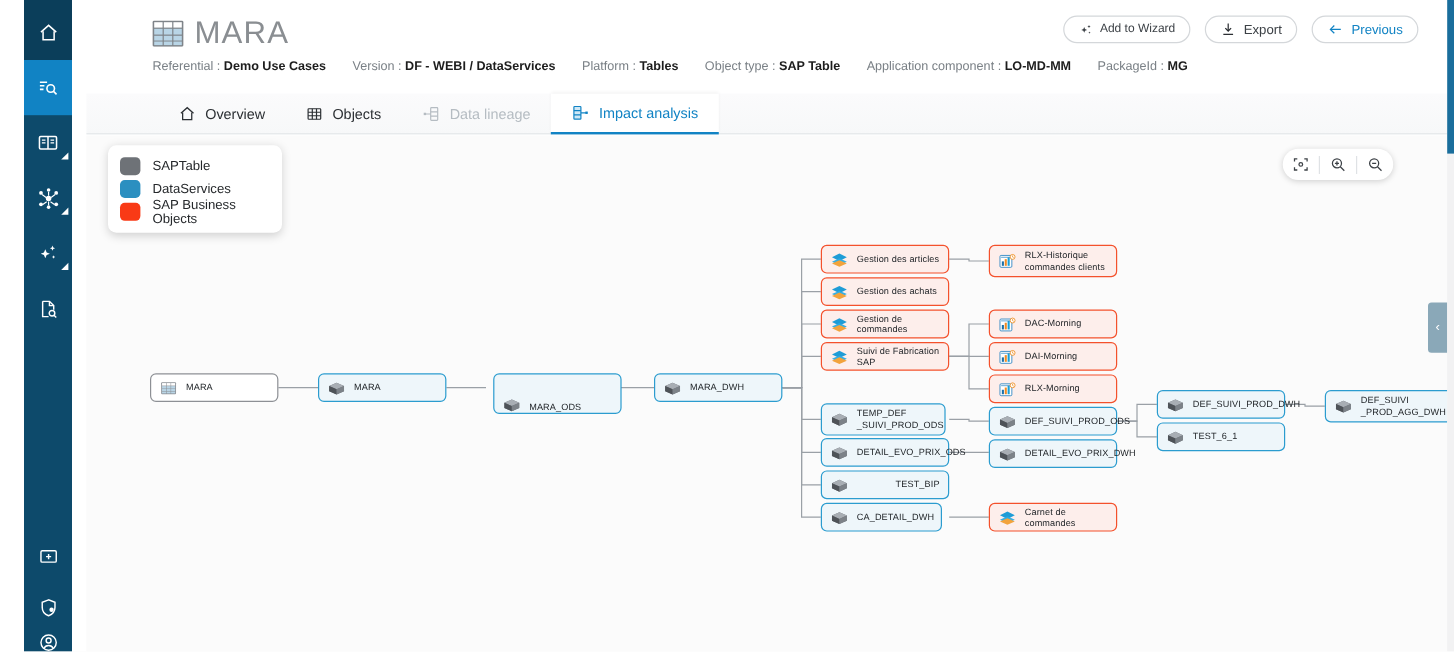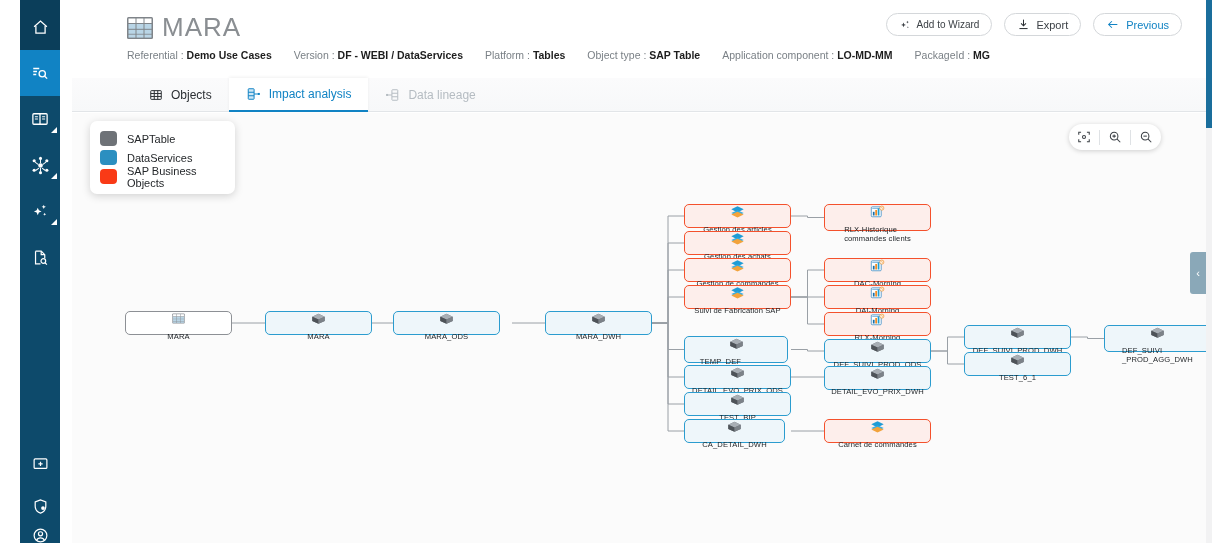--- a/index.html
+++ b/index.html
@@ -136,21 +136,20 @@
   }
   .zbtn { width:30px; height:26px; display:flex;align-items:center;justify-content:center;cursor:pointer;}
   .zsep { width:1px; height:15px; background:#dfe2e5; }
 
   
   .node {
     position:absolute; display:flex; align-items:center; gap:7px;
     border-radius:5px; padding:0 7px; z-index:5;
     background:#eef6fa; border:1.6px solid #2b9ccf;
     cursor:pointer;
-    flex-direction:column;
   }
   .node.bo { background:#fdeeeb; border-color:#f4512c; }
   .node.gray { background:#ffffff; border:1.6px solid #8d9095; }
   .node-label {
     font-size:7.6px; color:#1c2024; line-height:1.25;
     letter-spacing:.1px; white-space:pre-line;
   }
   .node-icon { flex:none; display:block; }
 </style>
 </head>
@@ -302,47 +301,54 @@
             <path d="M20 12H4.5"></path>
               <path d="M10 6 4 12l6 6"></path>
           </svg>
           <span>Previous</span>
         </div>
       </div>
 
       <div class="tabbar">
         <div class="tabs">
 
+          <div class="tab">
+            <svg width="14" height="14" viewBox="0 0 24 24" fill="none" stroke="#2b2f33" stroke-width="1.8">
+              <path d="M3 11 12 3l9 8"></path>
+                <path d="M5.5 10v10h13V10"></path>
+            </svg>
+            <span>Overview</span>
+          </div>
 
           <div class="tab">
             <svg width="14" height="14" viewBox="0 0 24 24" fill="none" stroke="#2b2f33" stroke-width="1.7">
               <rect x="3" y="4.5" width="18" height="15" rx="1"></rect>
                 <path d="M3 9.5h18M3 14.5h18M9 4.5v15M15 4.5v15"></path>
             </svg>
             <span>Objects</span>
+          </div>
+
+          <div class="tab disabled">
+            <svg width="15" height="14" viewBox="0 0 24 24" fill="none" stroke="#b5bcc2" stroke-width="1.7">
+              <rect x="11" y="3" width="10" height="18" rx="1"></rect>
+                <path d="M11 9h10M11 15h10"></path>
+              <path d="M2 12h9"></path>
+                <rect x="1" y="10.2" width="3.4" height="3.4" fill="#b5bcc2" stroke="none"></rect>
+            </svg>
+            <span>Data lineage</span>
           </div>
 
           <div class="tab active">
             <svg width="15" height="14" viewBox="0 0 24 24" fill="none" stroke="#1183c4" stroke-width="1.7">
               <rect x="3" y="3" width="10" height="18" rx="1" fill="#cfe8f6"></rect>
                 <path d="M3 9h10M3 15h10"></path>
               <path d="M13 12h9"></path>
                 <rect x="19.4" y="10.2" width="3.4" height="3.4" fill="#1183c4" stroke="none"></rect>
             </svg>
             <span>Impact analysis</span>
-          </div>
-
-          <div class="tab disabled">
-            <svg width="15" height="14" viewBox="0 0 24 24" fill="none" stroke="#b5bcc2" stroke-width="1.7">
-              <rect x="11" y="3" width="10" height="18" rx="1"></rect>
-                <path d="M11 9h10M11 15h10"></path>
-              <path d="M2 12h9"></path>
-                <rect x="1" y="10.2" width="3.4" height="3.4" fill="#b5bcc2" stroke="none"></rect>
-            </svg>
-            <span>Data lineage</span>
           </div>
 
         </div>
       </div>
 
       <div class="canvas">
 
         <svg class="edges" width="1146" height="430">
           <g id="edge-layer" stroke="#9aa0a6" stroke-width="1" fill="none">
               <path d="M160 210 H193"></path>
@@ -434,21 +440,21 @@
             </div>
             <div class="node" style="left: 193px; top: 198px; width: 107px; height: 24px;">
               <svg width="15" height="13" viewBox="0 0 24 21" class="node-icon">
                 <path d="M2 7.5 12 3l10 4.5v7L12 19 2 14.5z" fill="#6a6f75"></path>
                 <path d="M2 7.5 12 12l10-4.5L12 3z" fill="#a8aeb4"></path>
                 <path d="M12 12v7L2 14.5v-7z" fill="#4e5358"></path>
                 <path d="M12 12v7l10-4.5v-7z" fill="#7c8288"></path>
               </svg>
               <span class="node-label">MARA</span>
             </div>
-            <div class="node" style="left: 321px; top: 198px; width: 107px; height: 24px;">
+            <div class="node" style="left: 339px; top: 198px; width: 107px; height: 34px; align-items: flex-end;">
               <svg width="15" height="13" viewBox="0 0 24 21" class="node-icon">
                 <path d="M2 7.5 12 3l10 4.5v7L12 19 2 14.5z" fill="#6a6f75"></path>
                 <path d="M2 7.5 12 12l10-4.5L12 3z" fill="#a8aeb4"></path>
                 <path d="M12 12v7L2 14.5v-7z" fill="#4e5358"></path>
                 <path d="M12 12v7l10-4.5v-7z" fill="#7c8288"></path>
               </svg>
               <span class="node-label">MARA_ODS</span>
             </div>
             <div class="node" style="left: 473px; top: 198px; width: 107px; height: 24px;">
               <svg width="15" height="13" viewBox="0 0 24 21" class="node-icon">

